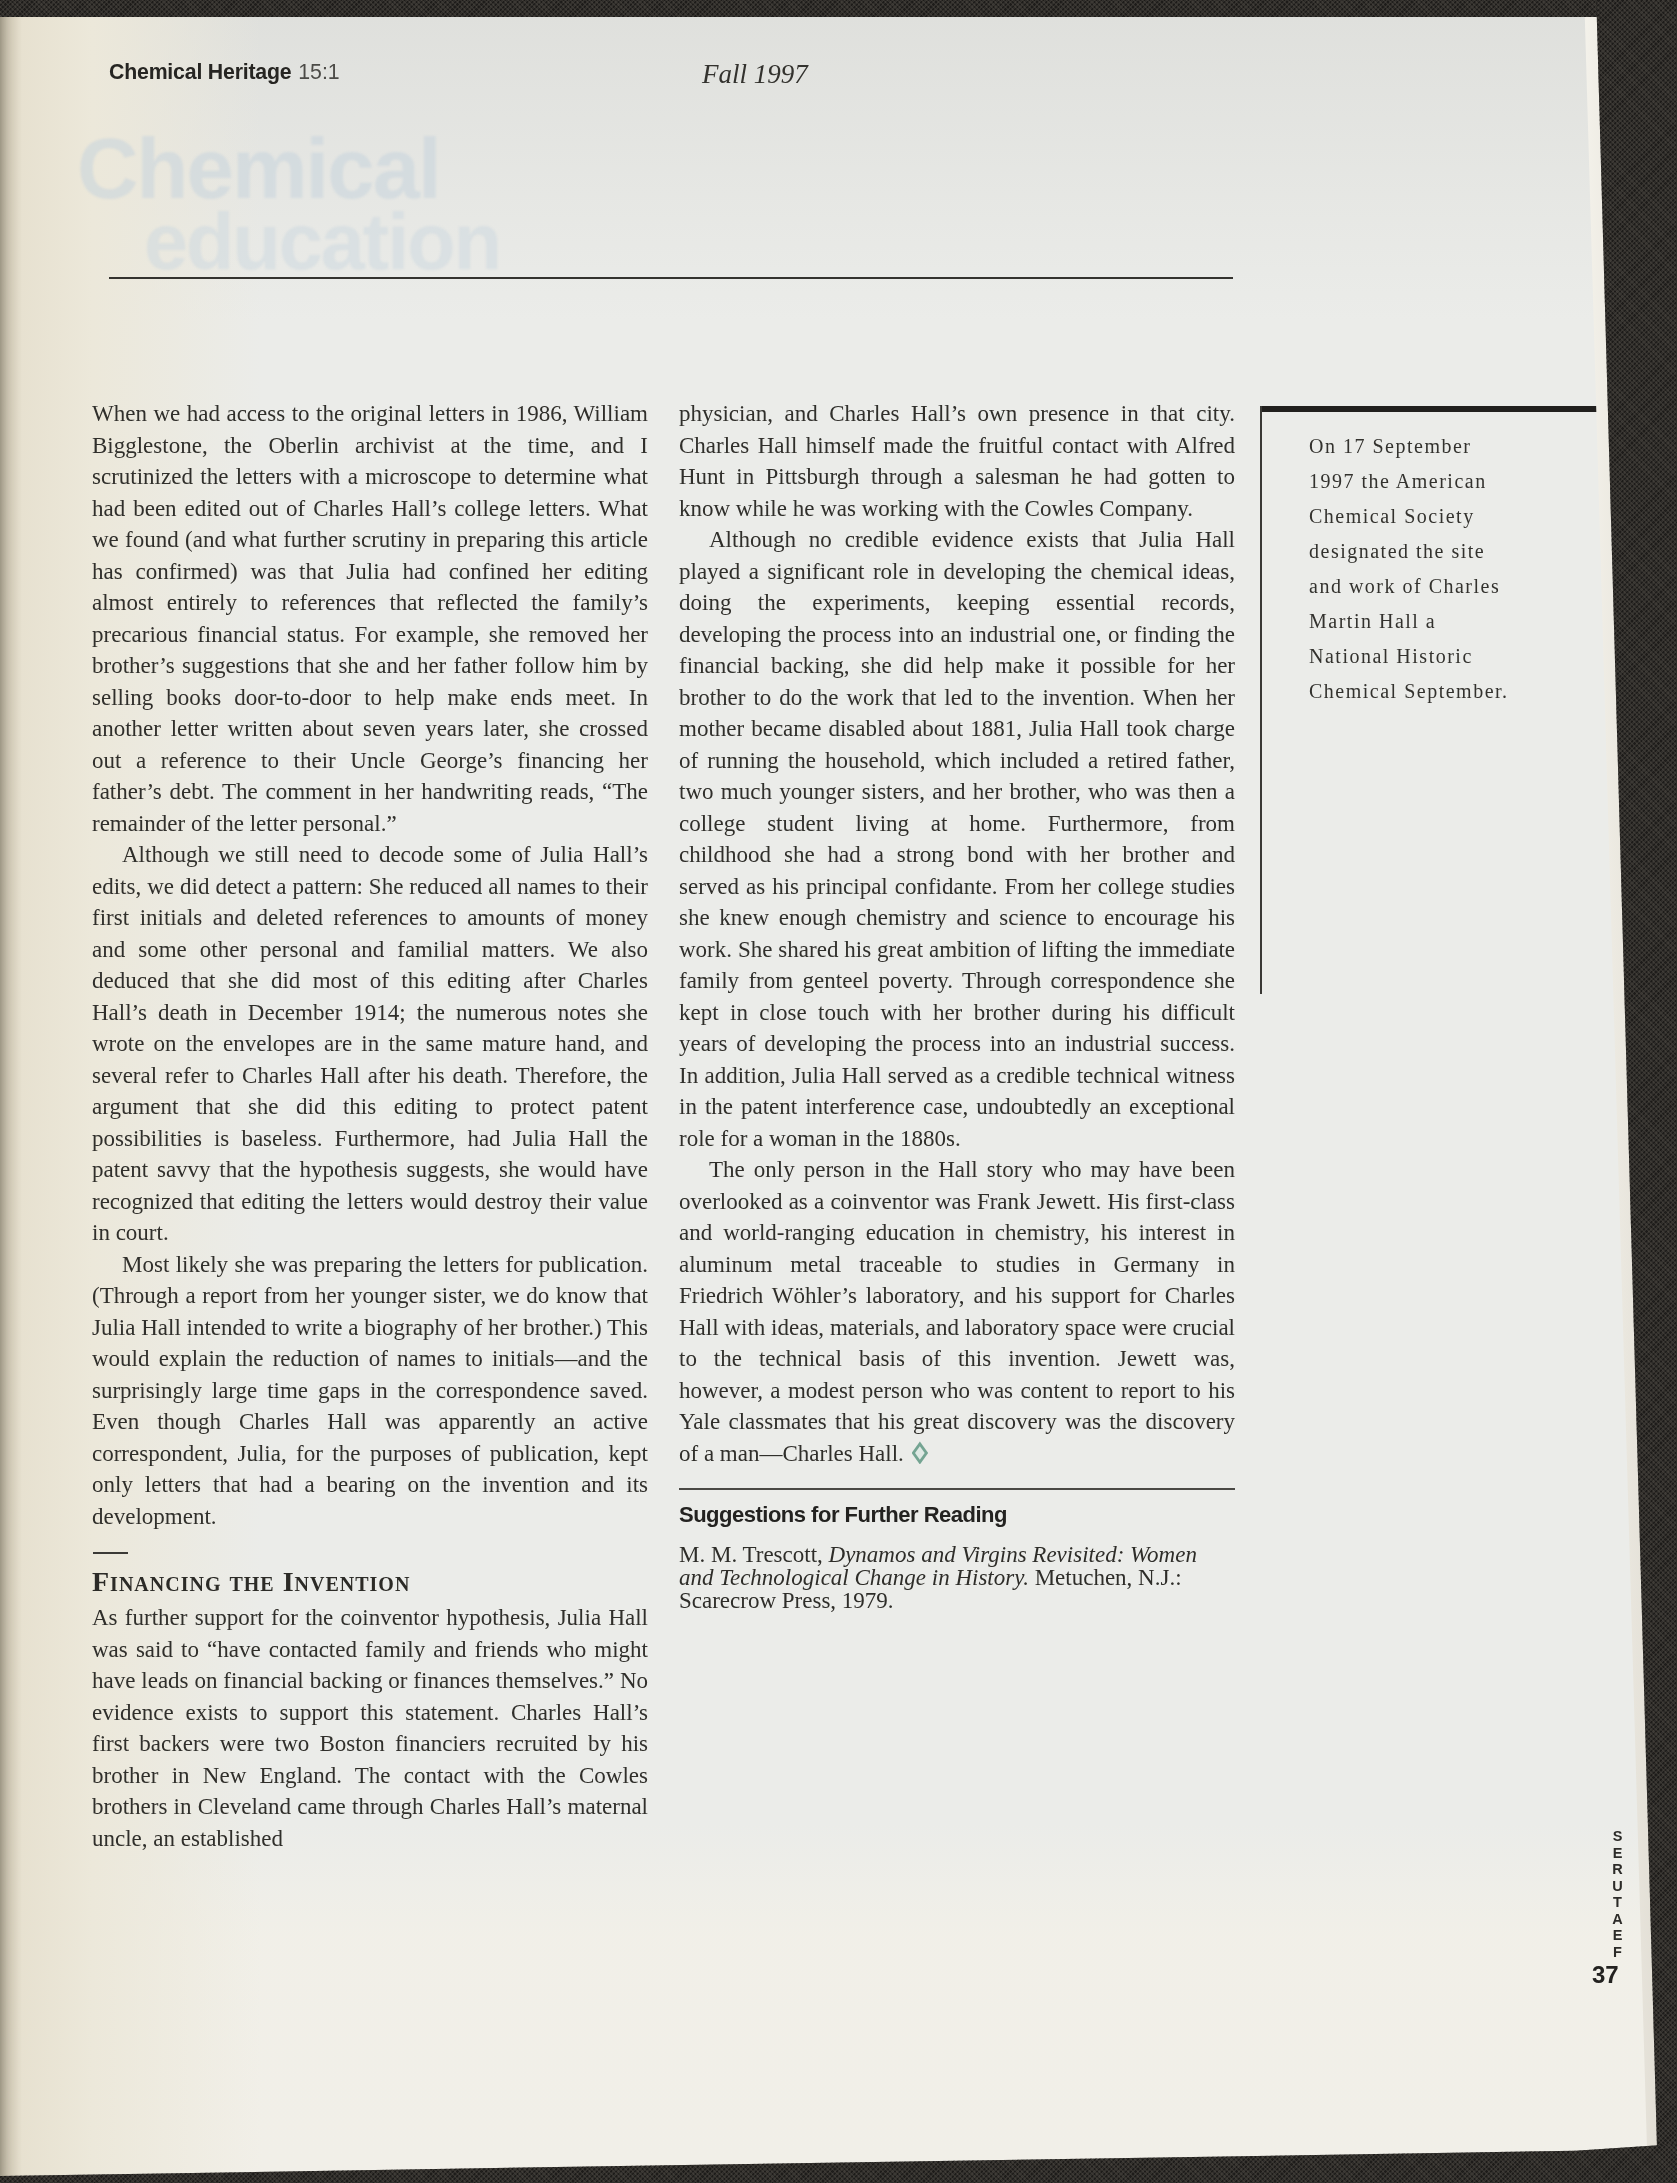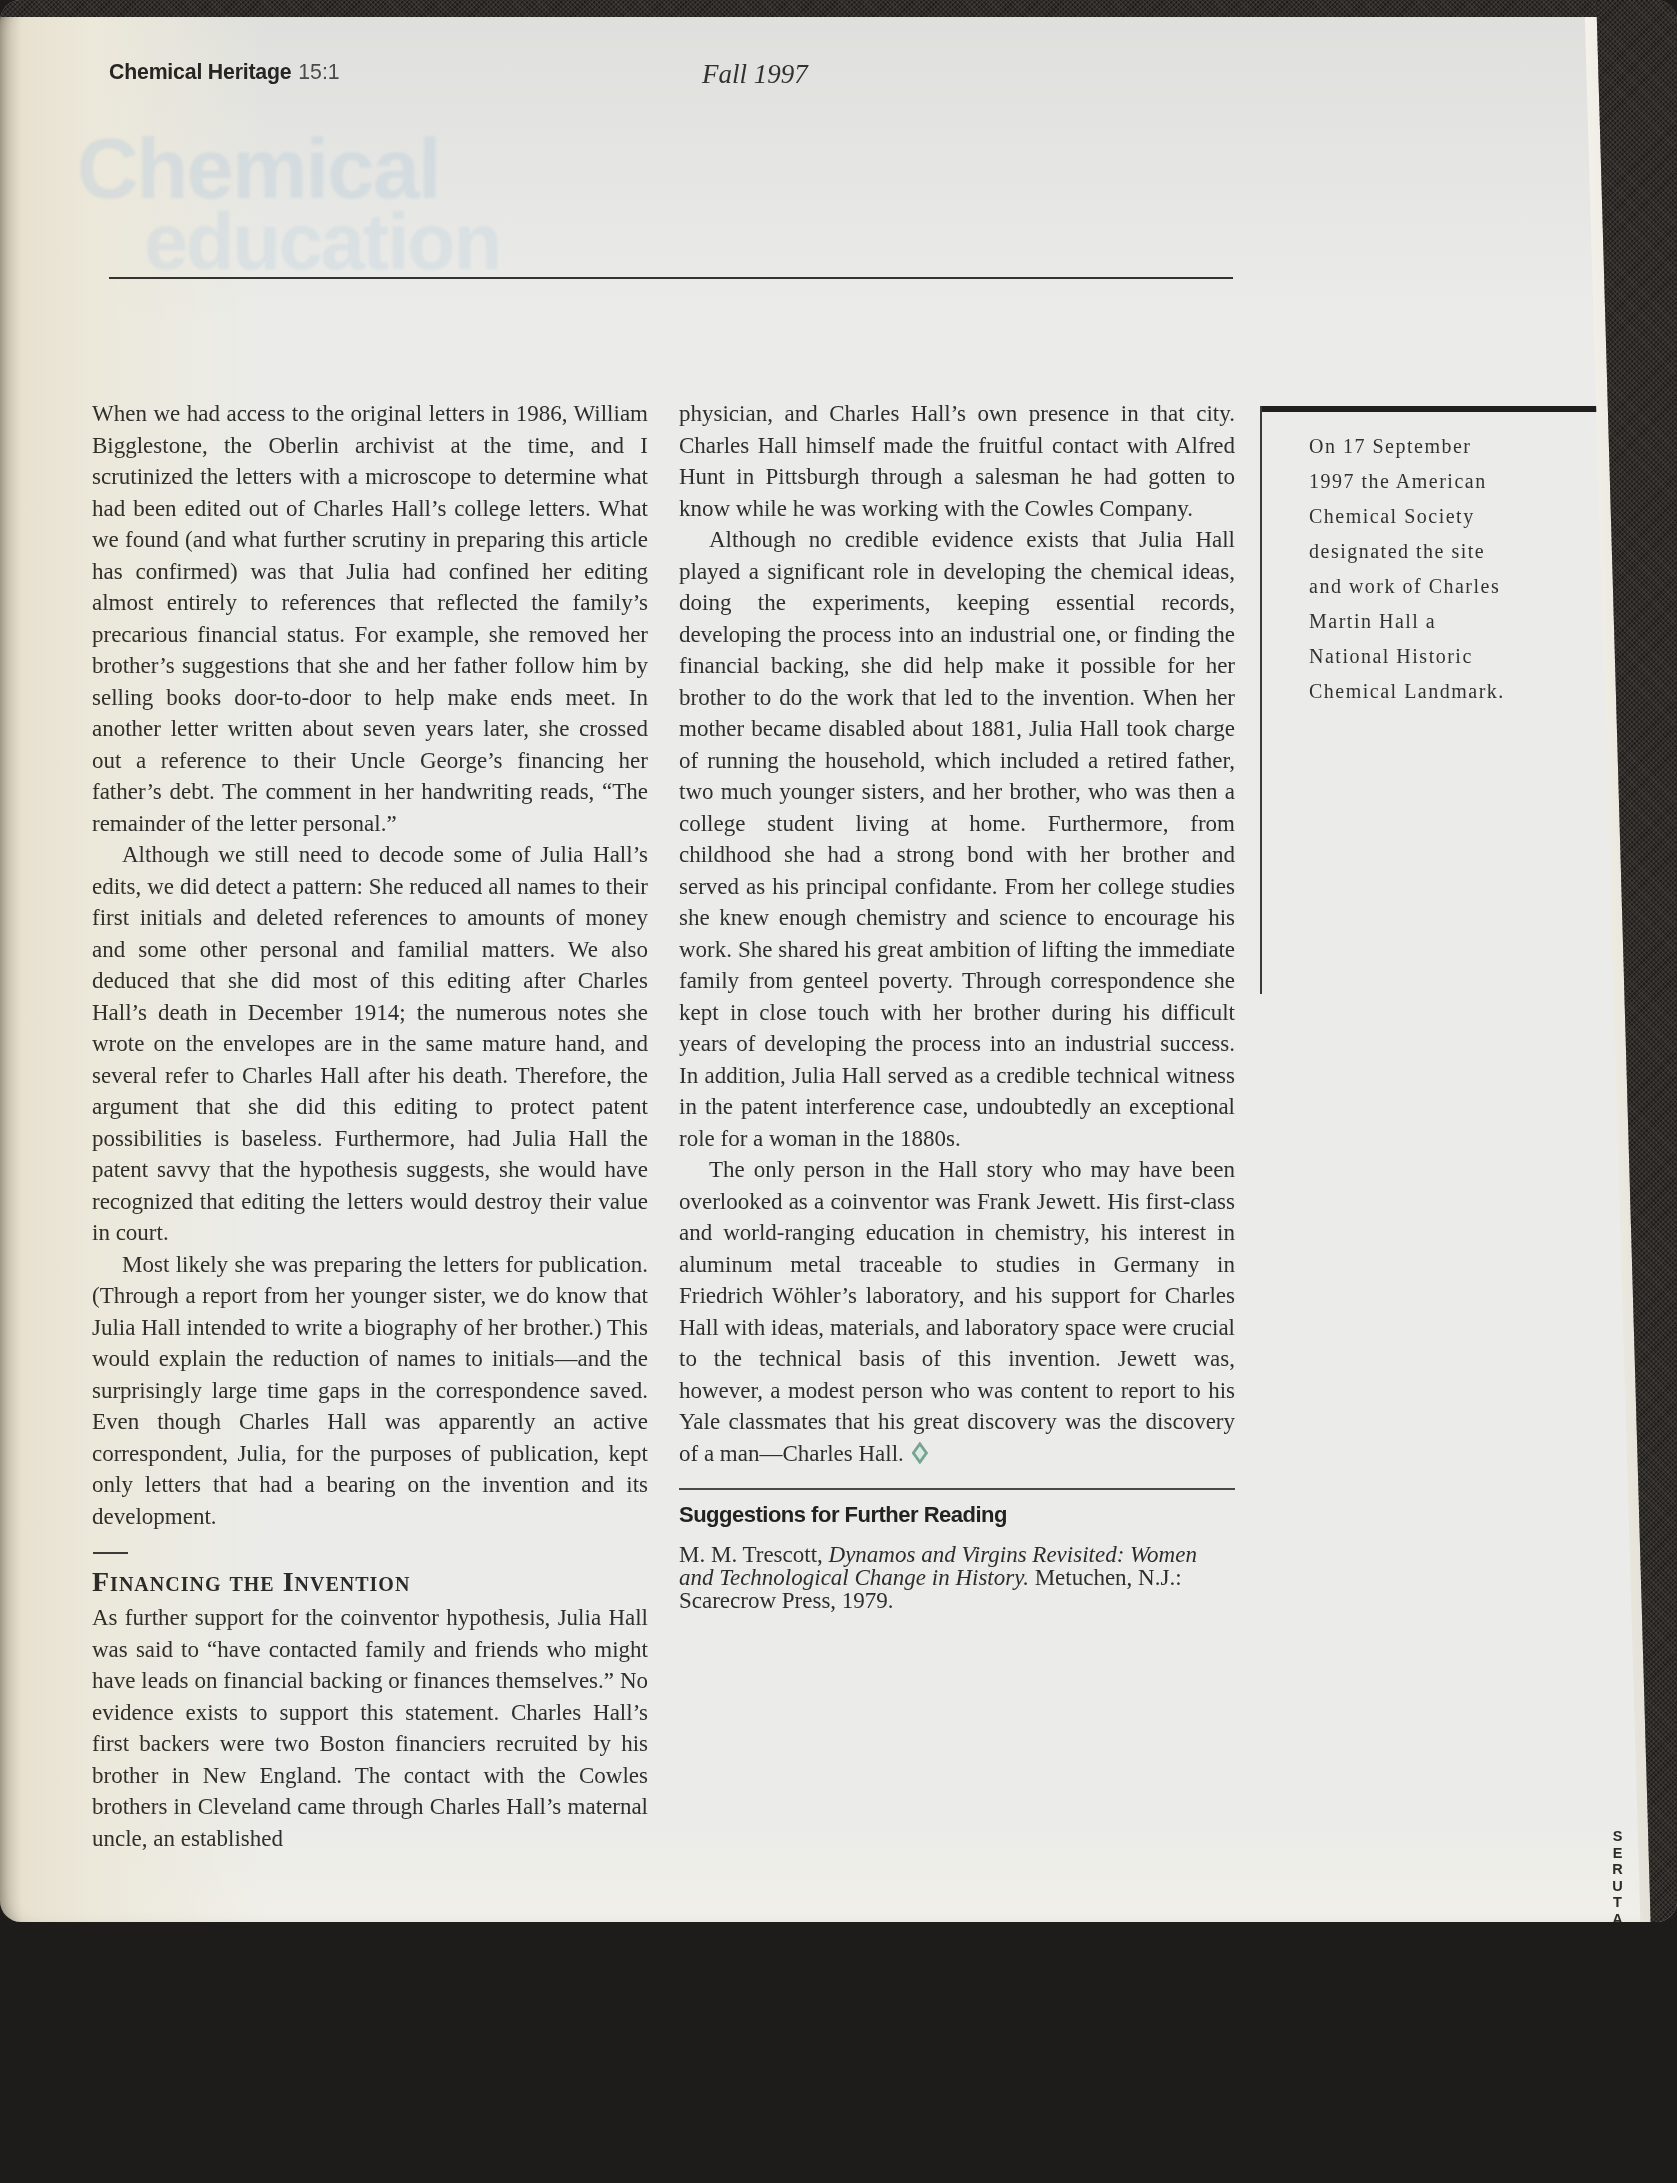--- a/index.html
+++ b/index.html
@@ -1,25 +1,24 @@
 <!DOCTYPE html>
 <html lang="en" style="font-size:7.8px"><head>
 <meta charset="utf-8">
 <style>
   html,body{margin:0;padding:0;}
   body{background:#1d1c1a;font-family:"Liberation Serif", serif;}
   .stage{
-    position:relative;width:1677px;height:1922px;overflow:hidden;
+    position:relative;width:1677px;height:2183px;overflow:hidden;
     background-color:#ebece9;
     background-image:
       linear-gradient(90deg, #cdc4ae 0px, #e7e1d0 22px, #ece8da 92px, rgba(236,232,218,0) 262px),
       linear-gradient(180deg, rgba(212,213,209,.55) 0px, rgba(212,213,209,0) 320px),
       linear-gradient(180deg, rgba(234,235,233,0) 1823px, rgba(242,240,232,.85) 1934px, #f1efe8 2183px);
     box-shadow: inset 0 10.7px 14.5px -8.7px rgba(0,0,0,.4), inset 12.6px 0 19.4px -14.5px rgba(40,38,34,.55);
-    border-radius: 21px;
   }
   
   .fabric{
     position:absolute;z-index:6;
     background-color:#2e2c29;
     background-image:
       repeating-linear-gradient(45deg, rgba(92,87,79,.30) 0 1.5px, rgba(0,0,0,0) 1.5px 3.4px),
       repeating-linear-gradient(-45deg, rgba(0,0,0,.38) 0 1.5px, rgba(0,0,0,0) 1.5px 3.4px),
       repeating-linear-gradient(90deg, rgba(74,70,63,.22) 0 1px, rgba(0,0,0,0) 1px 2.9px);
   }
@@ -117,21 +116,21 @@
   <div class="sidebar-topbar"></div>
   <div class="sidebar-vrule"></div>
   <div class="sidebar-text">
     <span>On 17 September</span>
     <span>1997 the American</span>
     <span>Chemical Society</span>
     <span>designated the site</span>
     <span>and work of Charles</span>
     <span>Martin Hall a</span>
     <span>National Historic</span>
-    <span>Chemical Landmark.</span>
+    <span>Chemical September.</span>
   </div>
 
   <div class="features-label">S
 E
 R
 U
 T
 A
 E
 F</div>

